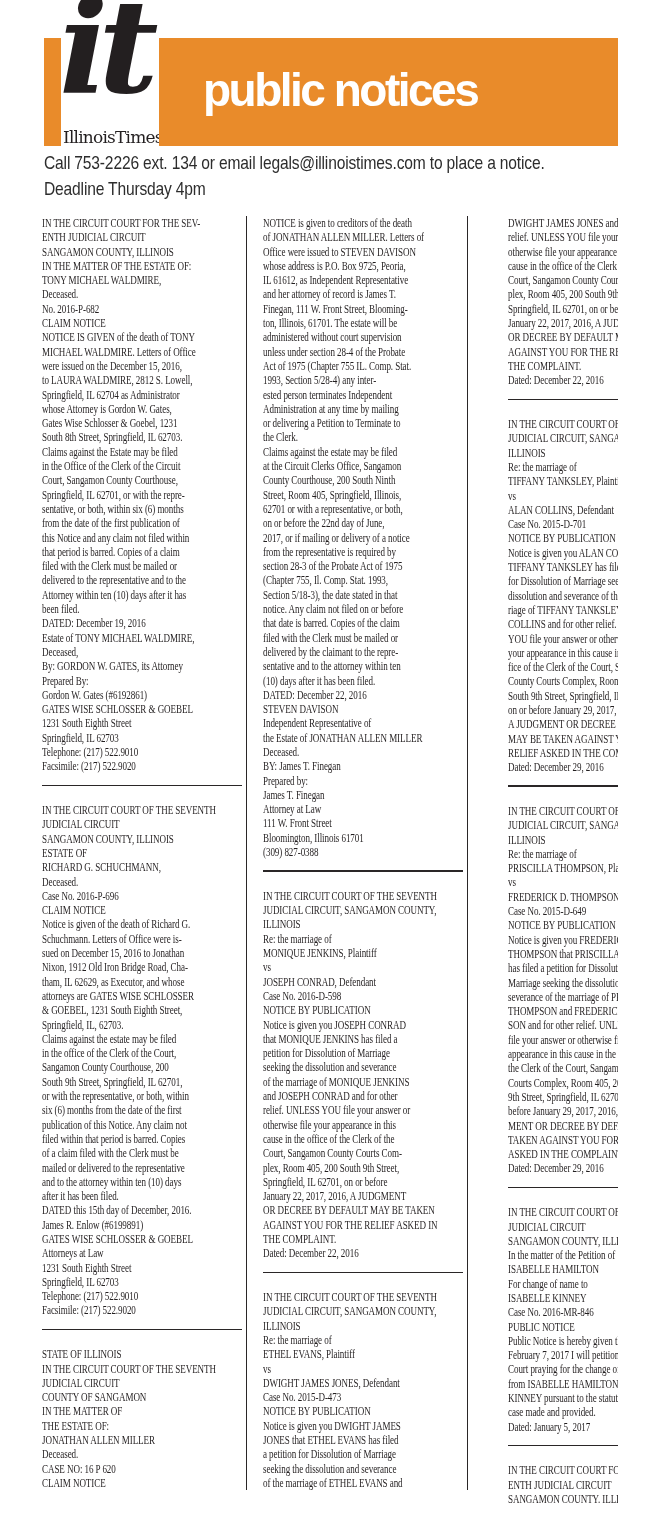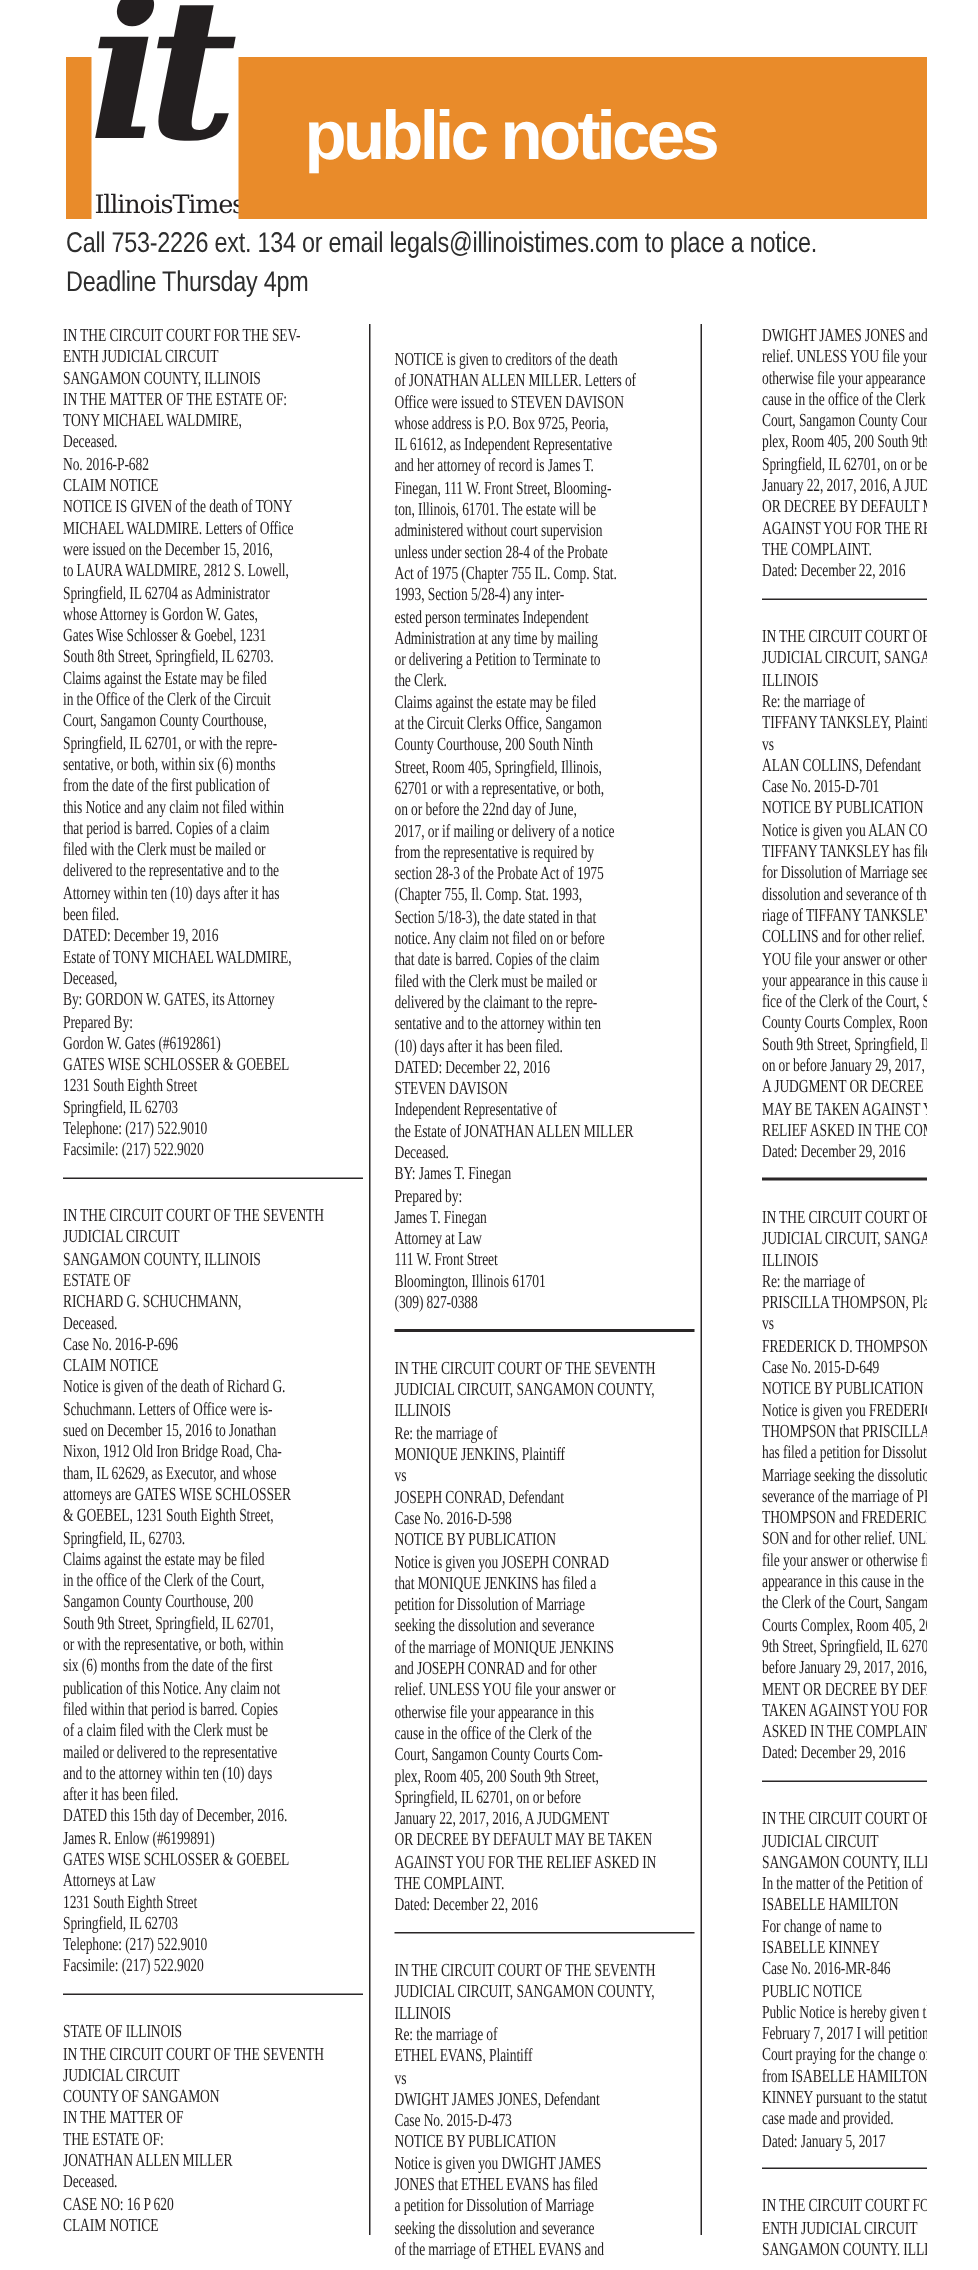--- a/index.html
+++ b/index.html
@@ -40,21 +40,21 @@
   .contact {
     position:absolute; left:10px; top:150px; width:800px;
     transform:scaleX(0.82); transform-origin:0 0;
     font-size:19px; line-height:26px; color:#2d2d2d; letter-spacing:-0.2px;
     white-space:nowrap;
   }
 
   
   .column { position:absolute; top:216px; width:200px;font-family:Liberation Serif, serif; }
   #col1 { left:8px; }
-  #col2 { left:229px;margin-top:16px; }
+  #col2 { left:229px; }
   #col3 { left:474px; }
   .vrule {
     position:absolute; top:216px; height:1274px; width:1px;
     background:#2a2627;
   }
   .notice {
     width:272px; transform:scaleX(0.735); transform-origin:0 0;
     font-size:12.3px; line-height:14.3px; letter-spacing:-0.1px;
     color:#231F20; white-space:pre-line;
   }

